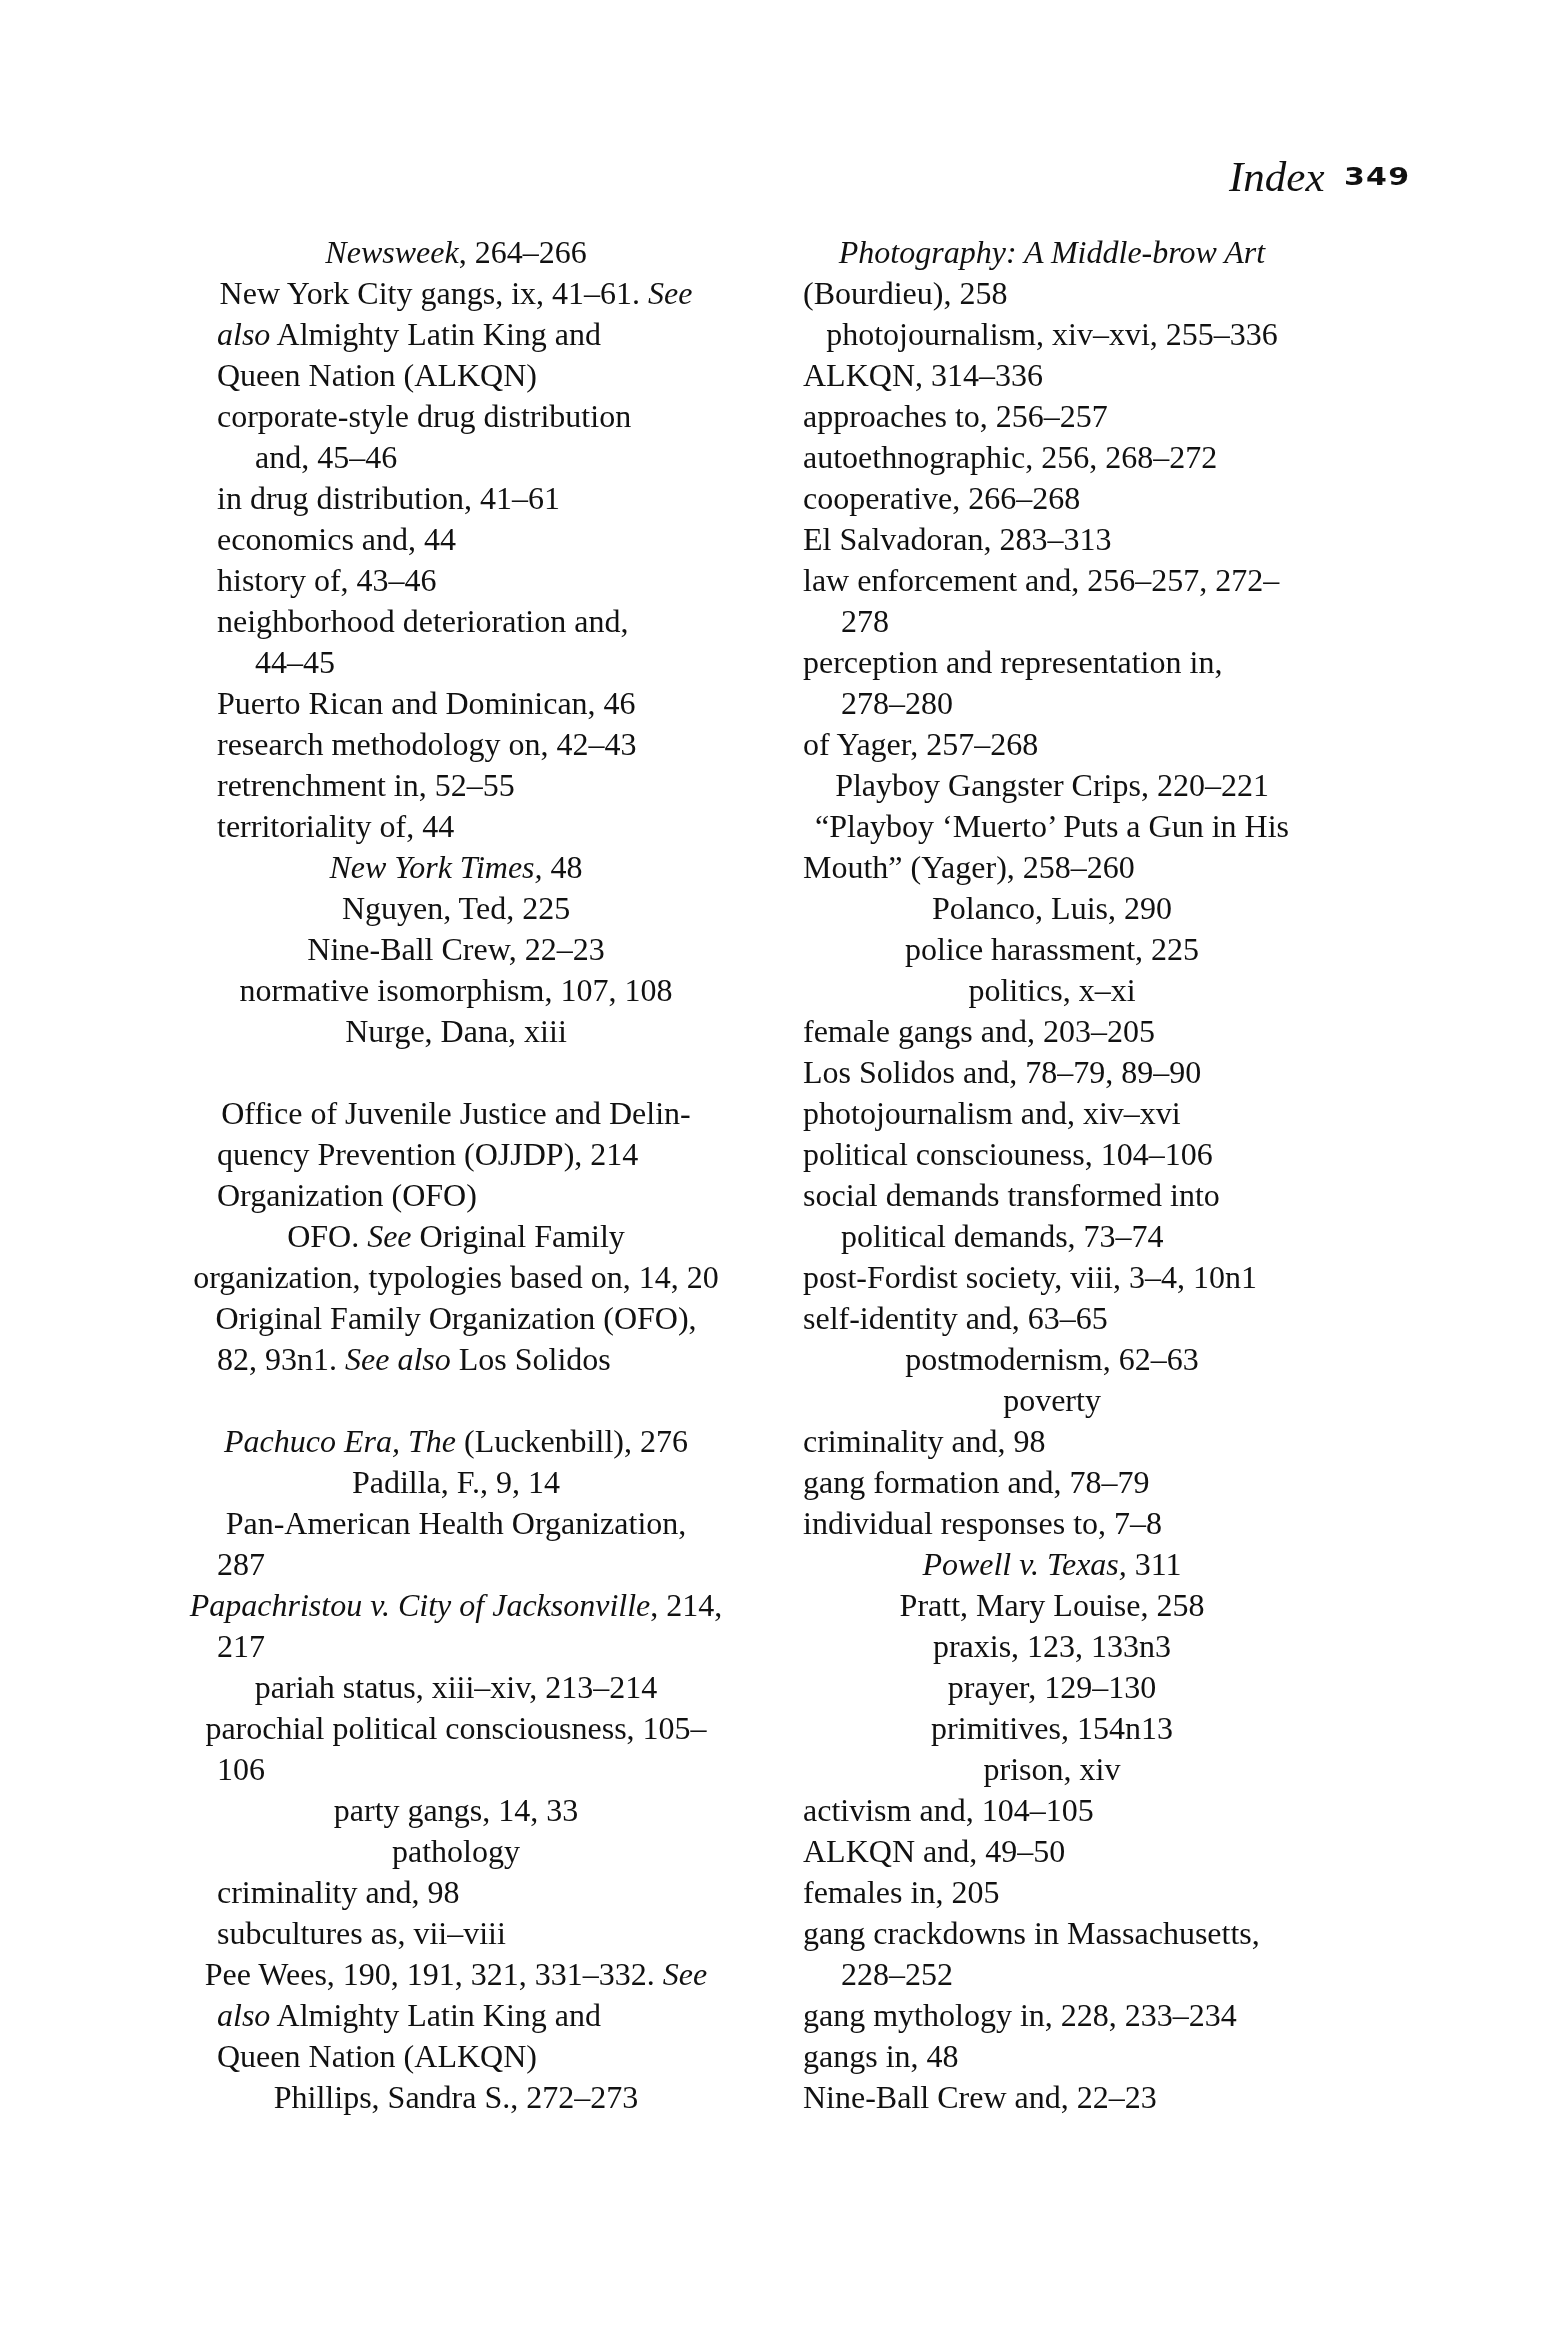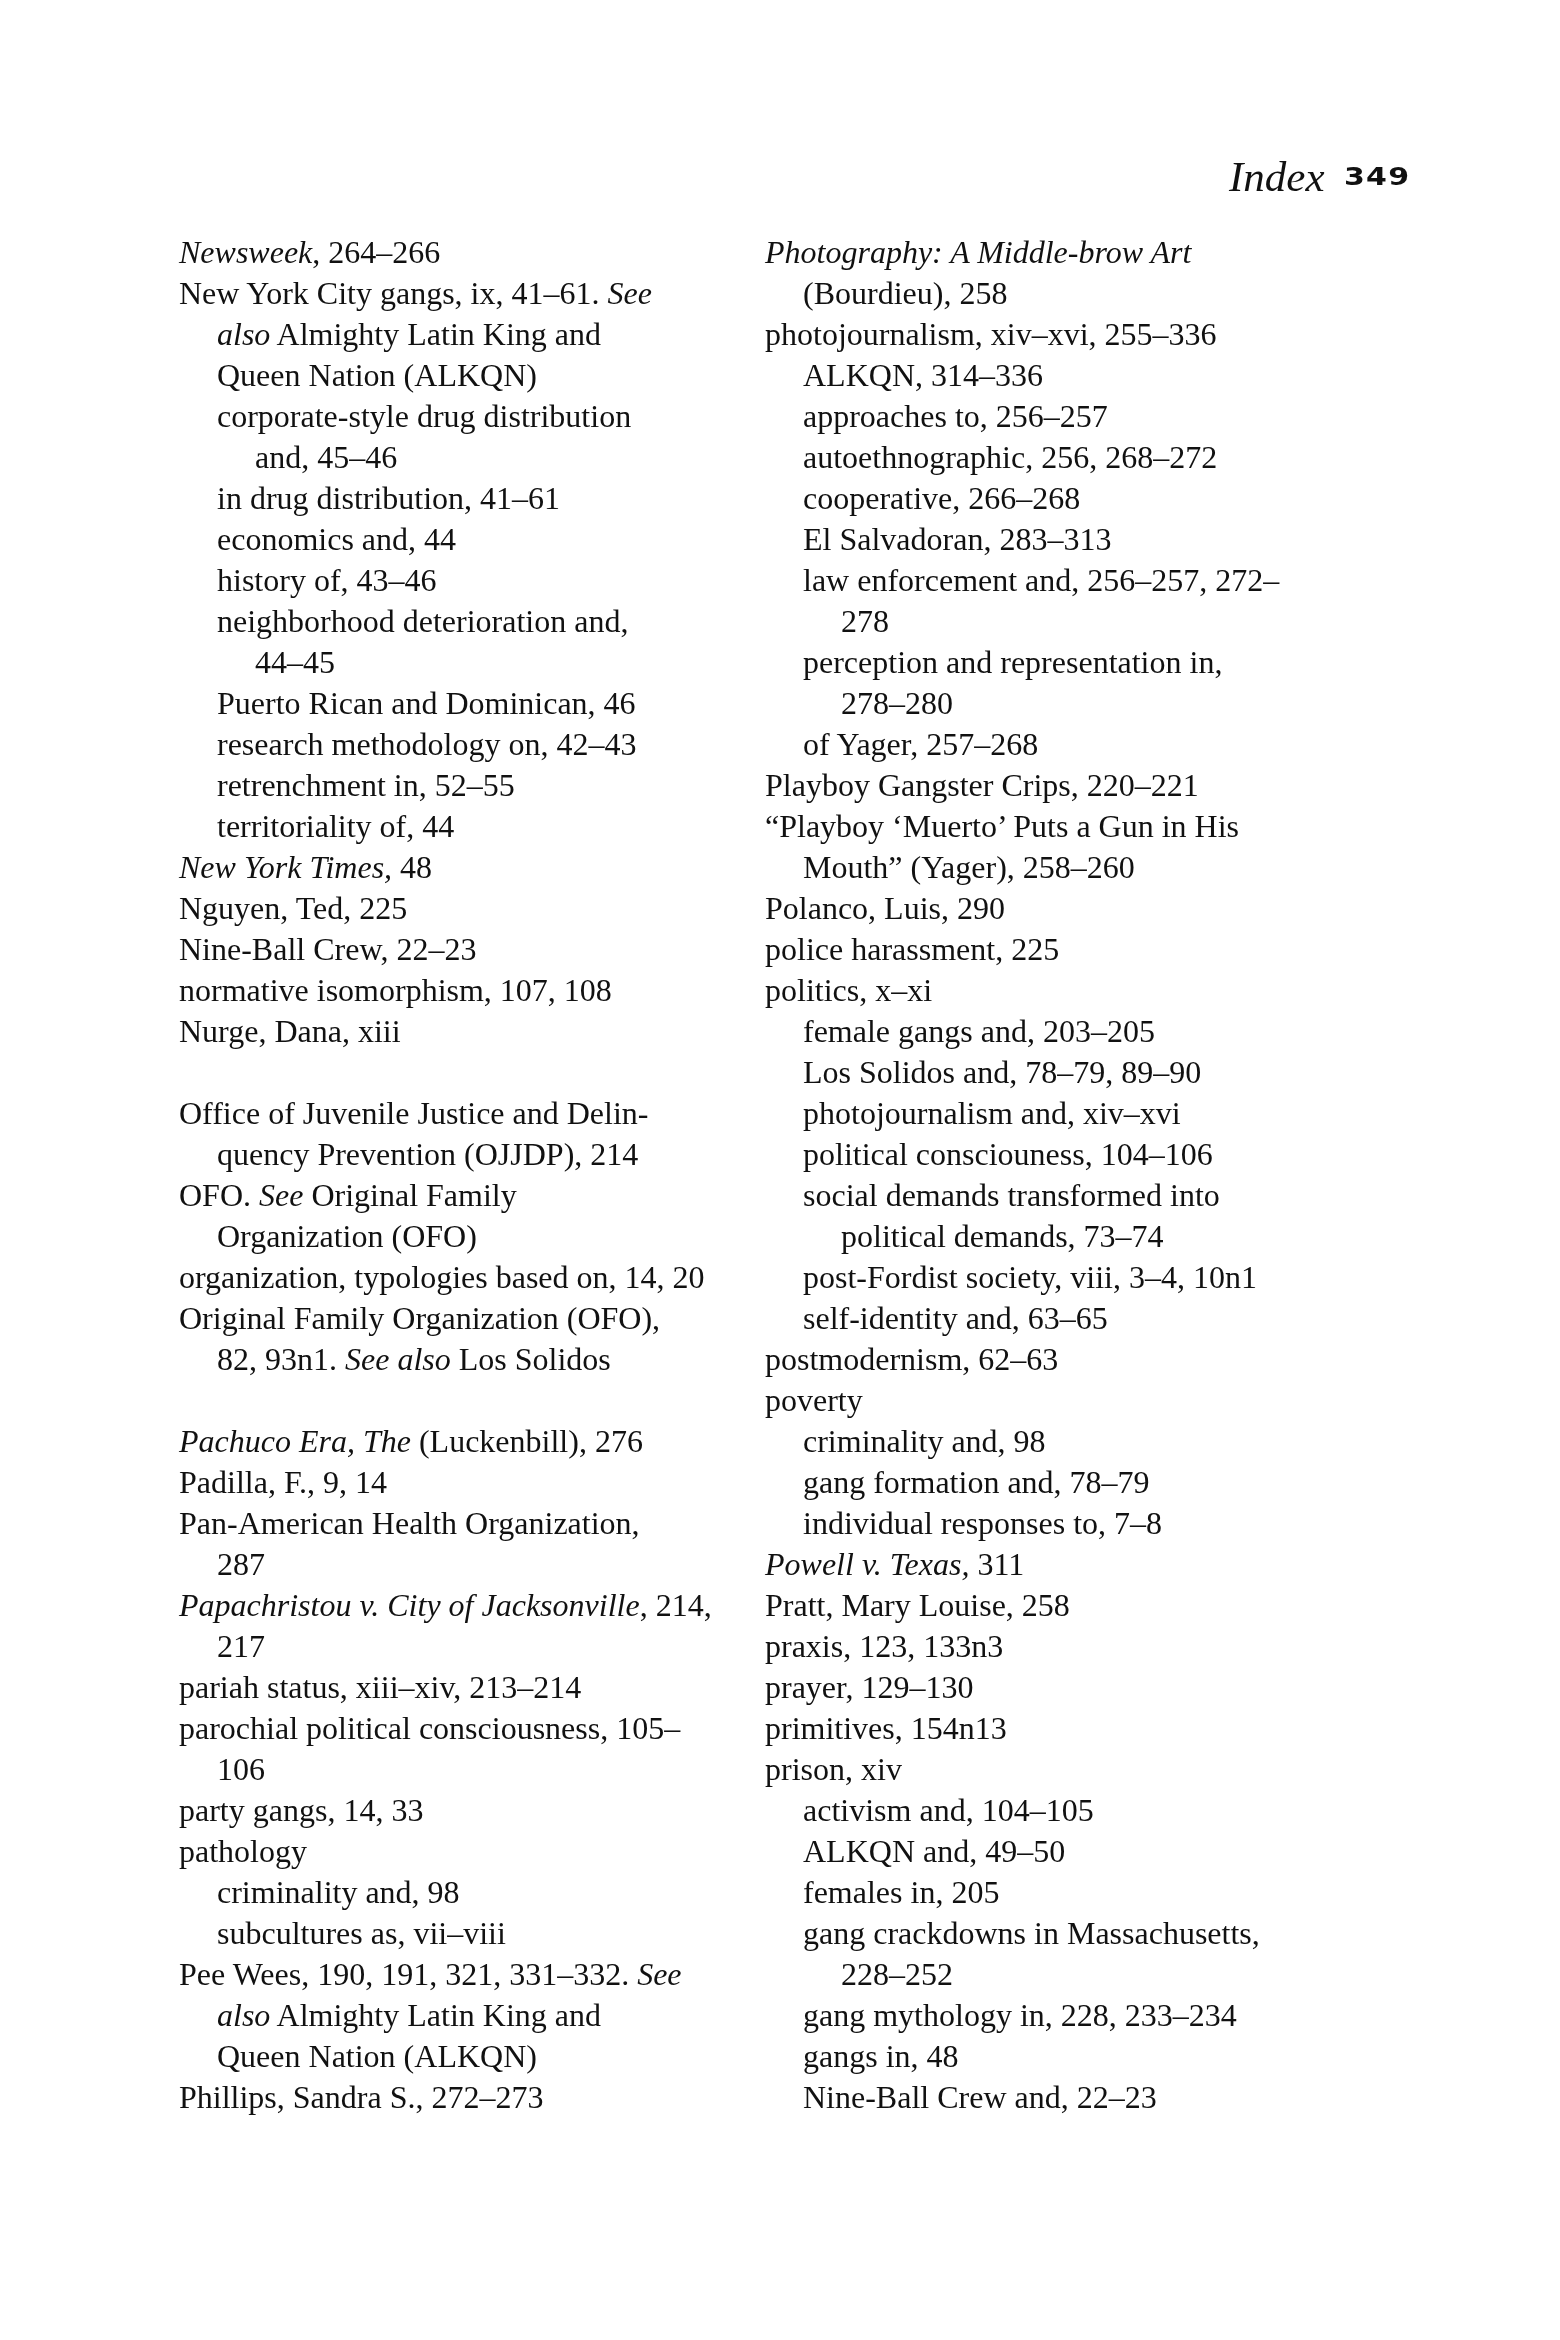--- a/index.html
+++ b/index.html
@@ -19,21 +19,21 @@
     transform: scaleX(1.25); transform-origin: left center;
   }
   .column {
     position: absolute; top: 232px;
     font-family: "Liberation Serif", "DejaVu Serif", serif;
     font-size: 32px; line-height: 41px; color: #111;
   }
   .col-left { left: 179px; width: 554px; }
   .col-right { left: 765px; width: 574px; }
   .line { white-space: nowrap; height: 41px; }
-  .l0 { padding-left: 0; }
+  .l0 { padding-left: 0; text-align: center; }
   .l1 { padding-left: 38px; }
   .l2 { padding-left: 76px; }
   .blank { height: 41px; }
   i { font-style: italic; }
 </style>
 </head>
 <body>
 
 <div class="running-head">
   <span class="rh-title">Index</span>
@@ -57,22 +57,22 @@
     <div class="line l1"><span>retrenchment in, 52–55</span></div>
     <div class="line l1"><span>territoriality of, 44</span></div>
     <div class="line l0"><i>New York Times,</i><span> 48</span></div>
     <div class="line l0"><span>Nguyen, Ted, 225</span></div>
     <div class="line l0"><span>Nine-Ball Crew, 22–23</span></div>
     <div class="line l0"><span>normative isomorphism, 107, 108</span></div>
     <div class="line l0"><span>Nurge, Dana, xiii</span></div>
     <div class="blank"></div>
     <div class="line l0"><span>Office of Juvenile Justice and Delin-</span></div>
     <div class="line l1"><span>quency Prevention (OJJDP), 214</span></div>
+    <div class="line l1"><span>Organization (OFO)</span></div>
     <div class="line l0"><span>OFO. </span><i>See</i><span> Original Family</span></div>
-    <div class="line l1"><span>Organization (OFO)</span></div>
     <div class="line l0"><span>organization, typologies based on, 14, 20</span></div>
     <div class="line l0"><span>Original Family Organization (OFO),</span></div>
     <div class="line l1"><span>82, 93n1. </span><i>See also</i><span> Los Solidos</span></div>
     <div class="blank"></div>
     <div class="line l0"><i>Pachuco Era, The</i><span> (Luckenbill), 276</span></div>
     <div class="line l0"><span>Padilla, F., 9, 14</span></div>
     <div class="line l0"><span>Pan-American Health Organization,</span></div>
     <div class="line l1"><span>287</span></div>
     <div class="line l0"><i>Papachristou v. City of Jacksonville</i><span>, 214,</span></div>
     <div class="line l1"><span>217</span></div>

